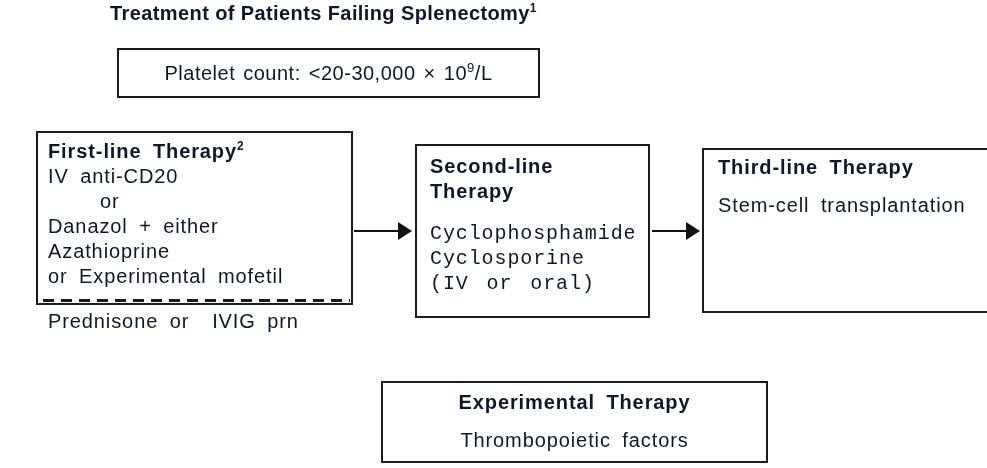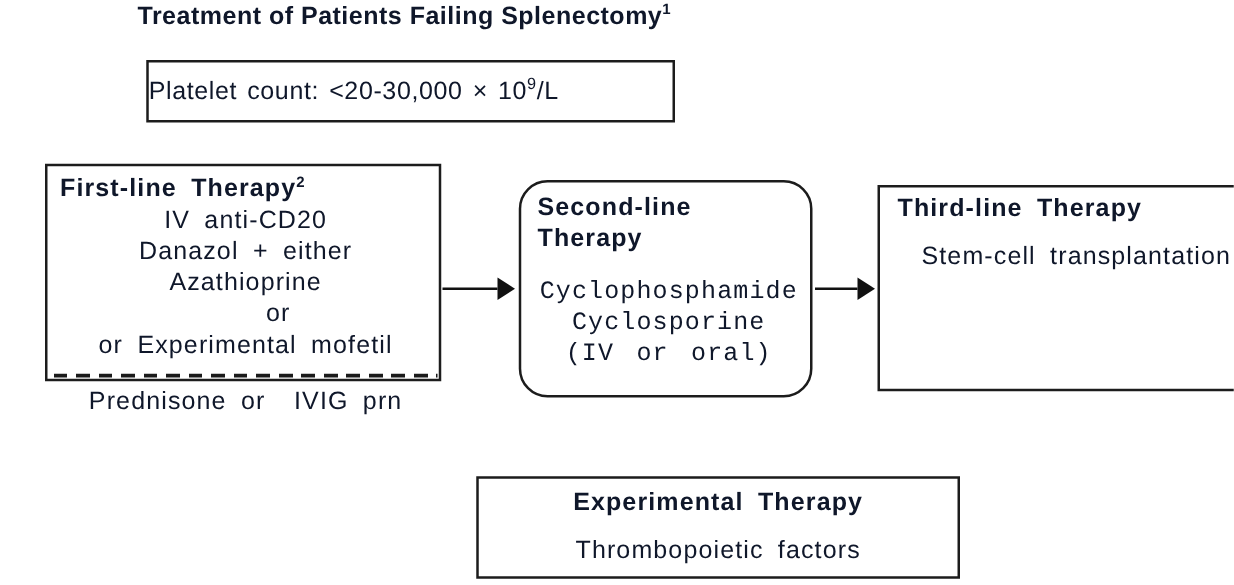--- a/index.html
+++ b/index.html
@@ -42,20 +42,21 @@
     word-spacing: 5px;
     line-height: 25px;
   }
   .platelet-box {
     left: 85px;
     top: 48px;
     width: 423px;
     height: 50px;
     display: flex;
     align-items: center;
+    justify-content: center;
     letter-spacing: 0.5px;
     word-spacing: 2px;
   }
   .platelet-box sup.exp {
     font-size: 13px;
     font-weight: normal;
     vertical-align: super;
     line-height: 0;
   }
   .first-box {
@@ -64,21 +65,20 @@
     width: 317px;
     height: 174px;
     padding: 6px 6px 0 10px;
   }
   .second-box {
     left: 383px;
     top: 144px;
     width: 235px;
     height: 174px;
     padding: 8px 8px 0 13px;
-    border-radius: 23px;
   }
   .third-box {
     left: 670px;
     top: 148px;
     width: 312px;
     height: 165px;
     padding: 5px 8px 0 14px;
   }
   .experimental-box {
     left: 349px;
@@ -87,21 +87,20 @@
     height: 82px;
     padding-top: 7px;
     text-align: center;
   }
   .hdr {
     font-weight: bold;
     white-space: pre-line;
   }
   .ln {
     white-space: pre-wrap;
-    text-align: center;
   }
   .ln.indent {
     padding-left: 52px;
   }
   .body-gap {
     margin-top: 17px;
     font-family: Liberation Mono, monospace;
   }
   .body-gap-sm {
     margin-top: 13px;
@@ -146,22 +145,22 @@
 
   <div class="title"><span>Treatment of Patients Failing Splenectomy</span><sup class="fn">1</sup></div>
 
   <div class="box platelet-box">
     <span><span>Platelet count: &lt;20-30,000 × 10</span><sup class="exp">9</sup><span>/L</span></span>
   </div>
 
   <div class="box first-box">
     <div class="hdr"><span>First-line Therapy</span><sup class="fn">2</sup></div>
     <div class="ln">IV anti-CD20</div>
+    <div class="ln indent">or</div>
     <div class="ln">Danazol + either Azathioprine</div>
-    <div class="ln indent">or</div>
     <div class="ln">or Experimental mofetil</div>
     <div class="dashed"></div>
     <div class="ln">Prednisone or  IVIG prn</div>
   </div>
 
   <div class="arrow arrow-1"></div>
 
   <div class="box second-box">
     <div class="hdr">Second-line
 Therapy</div>

